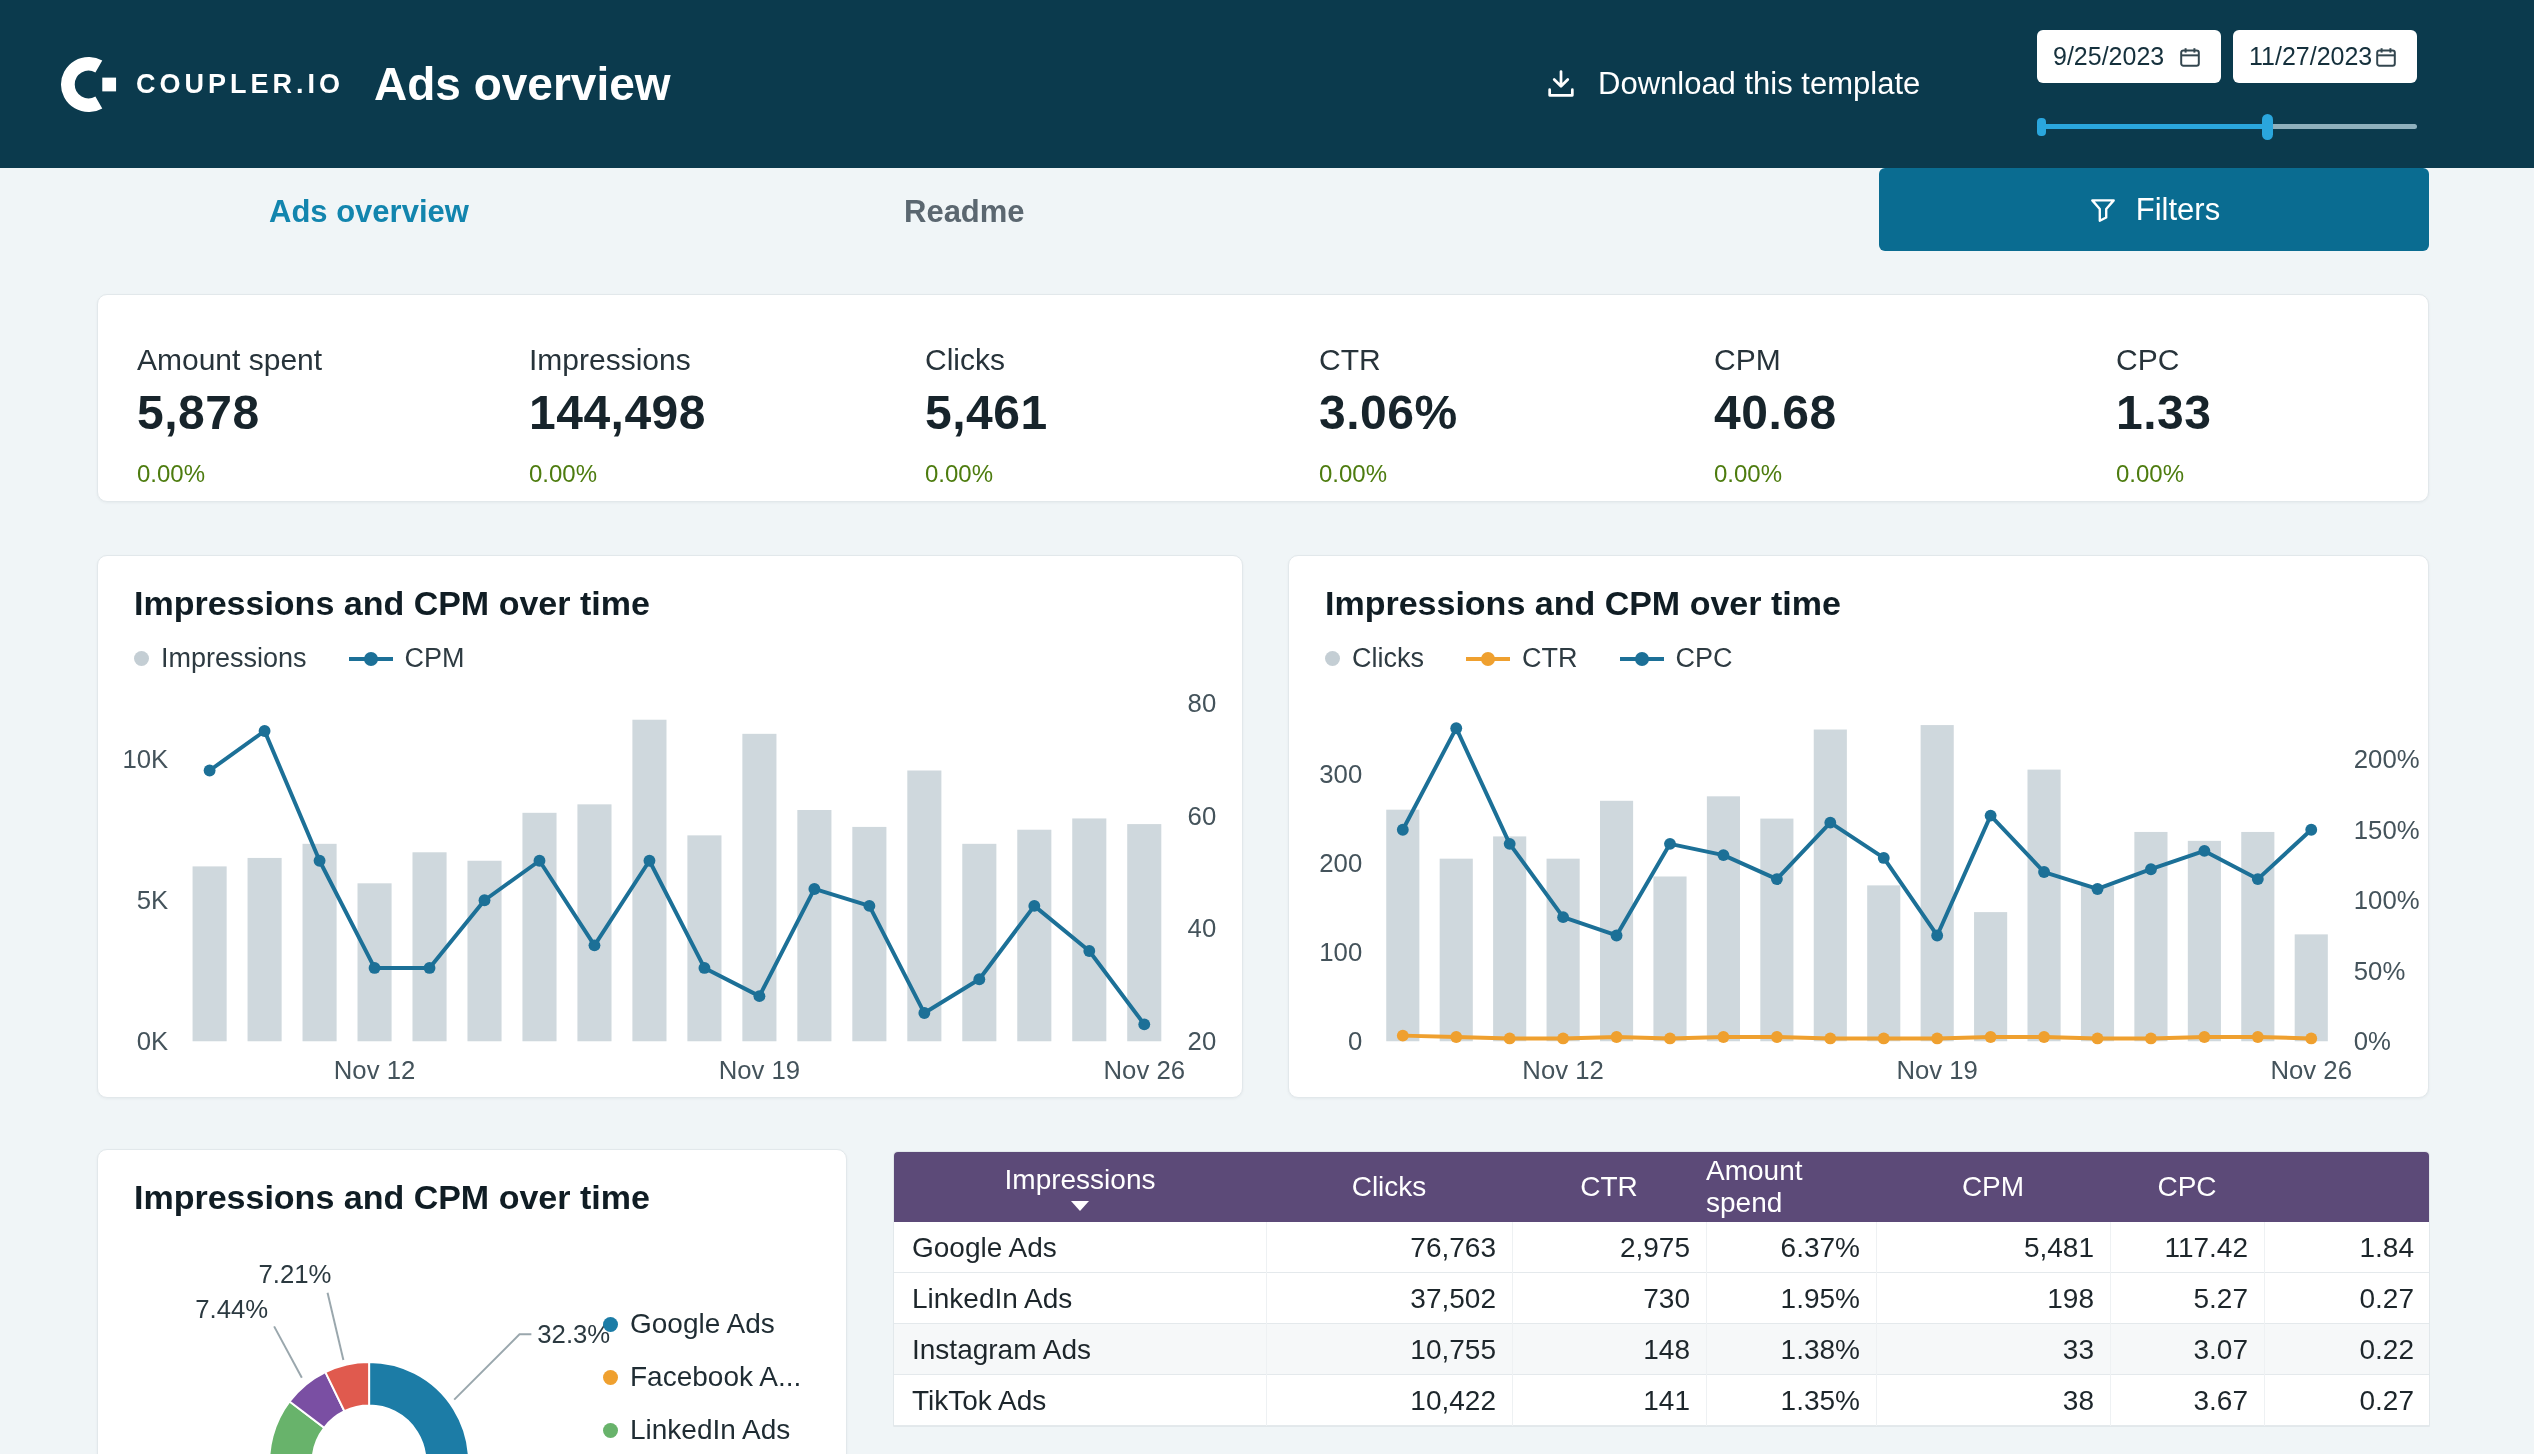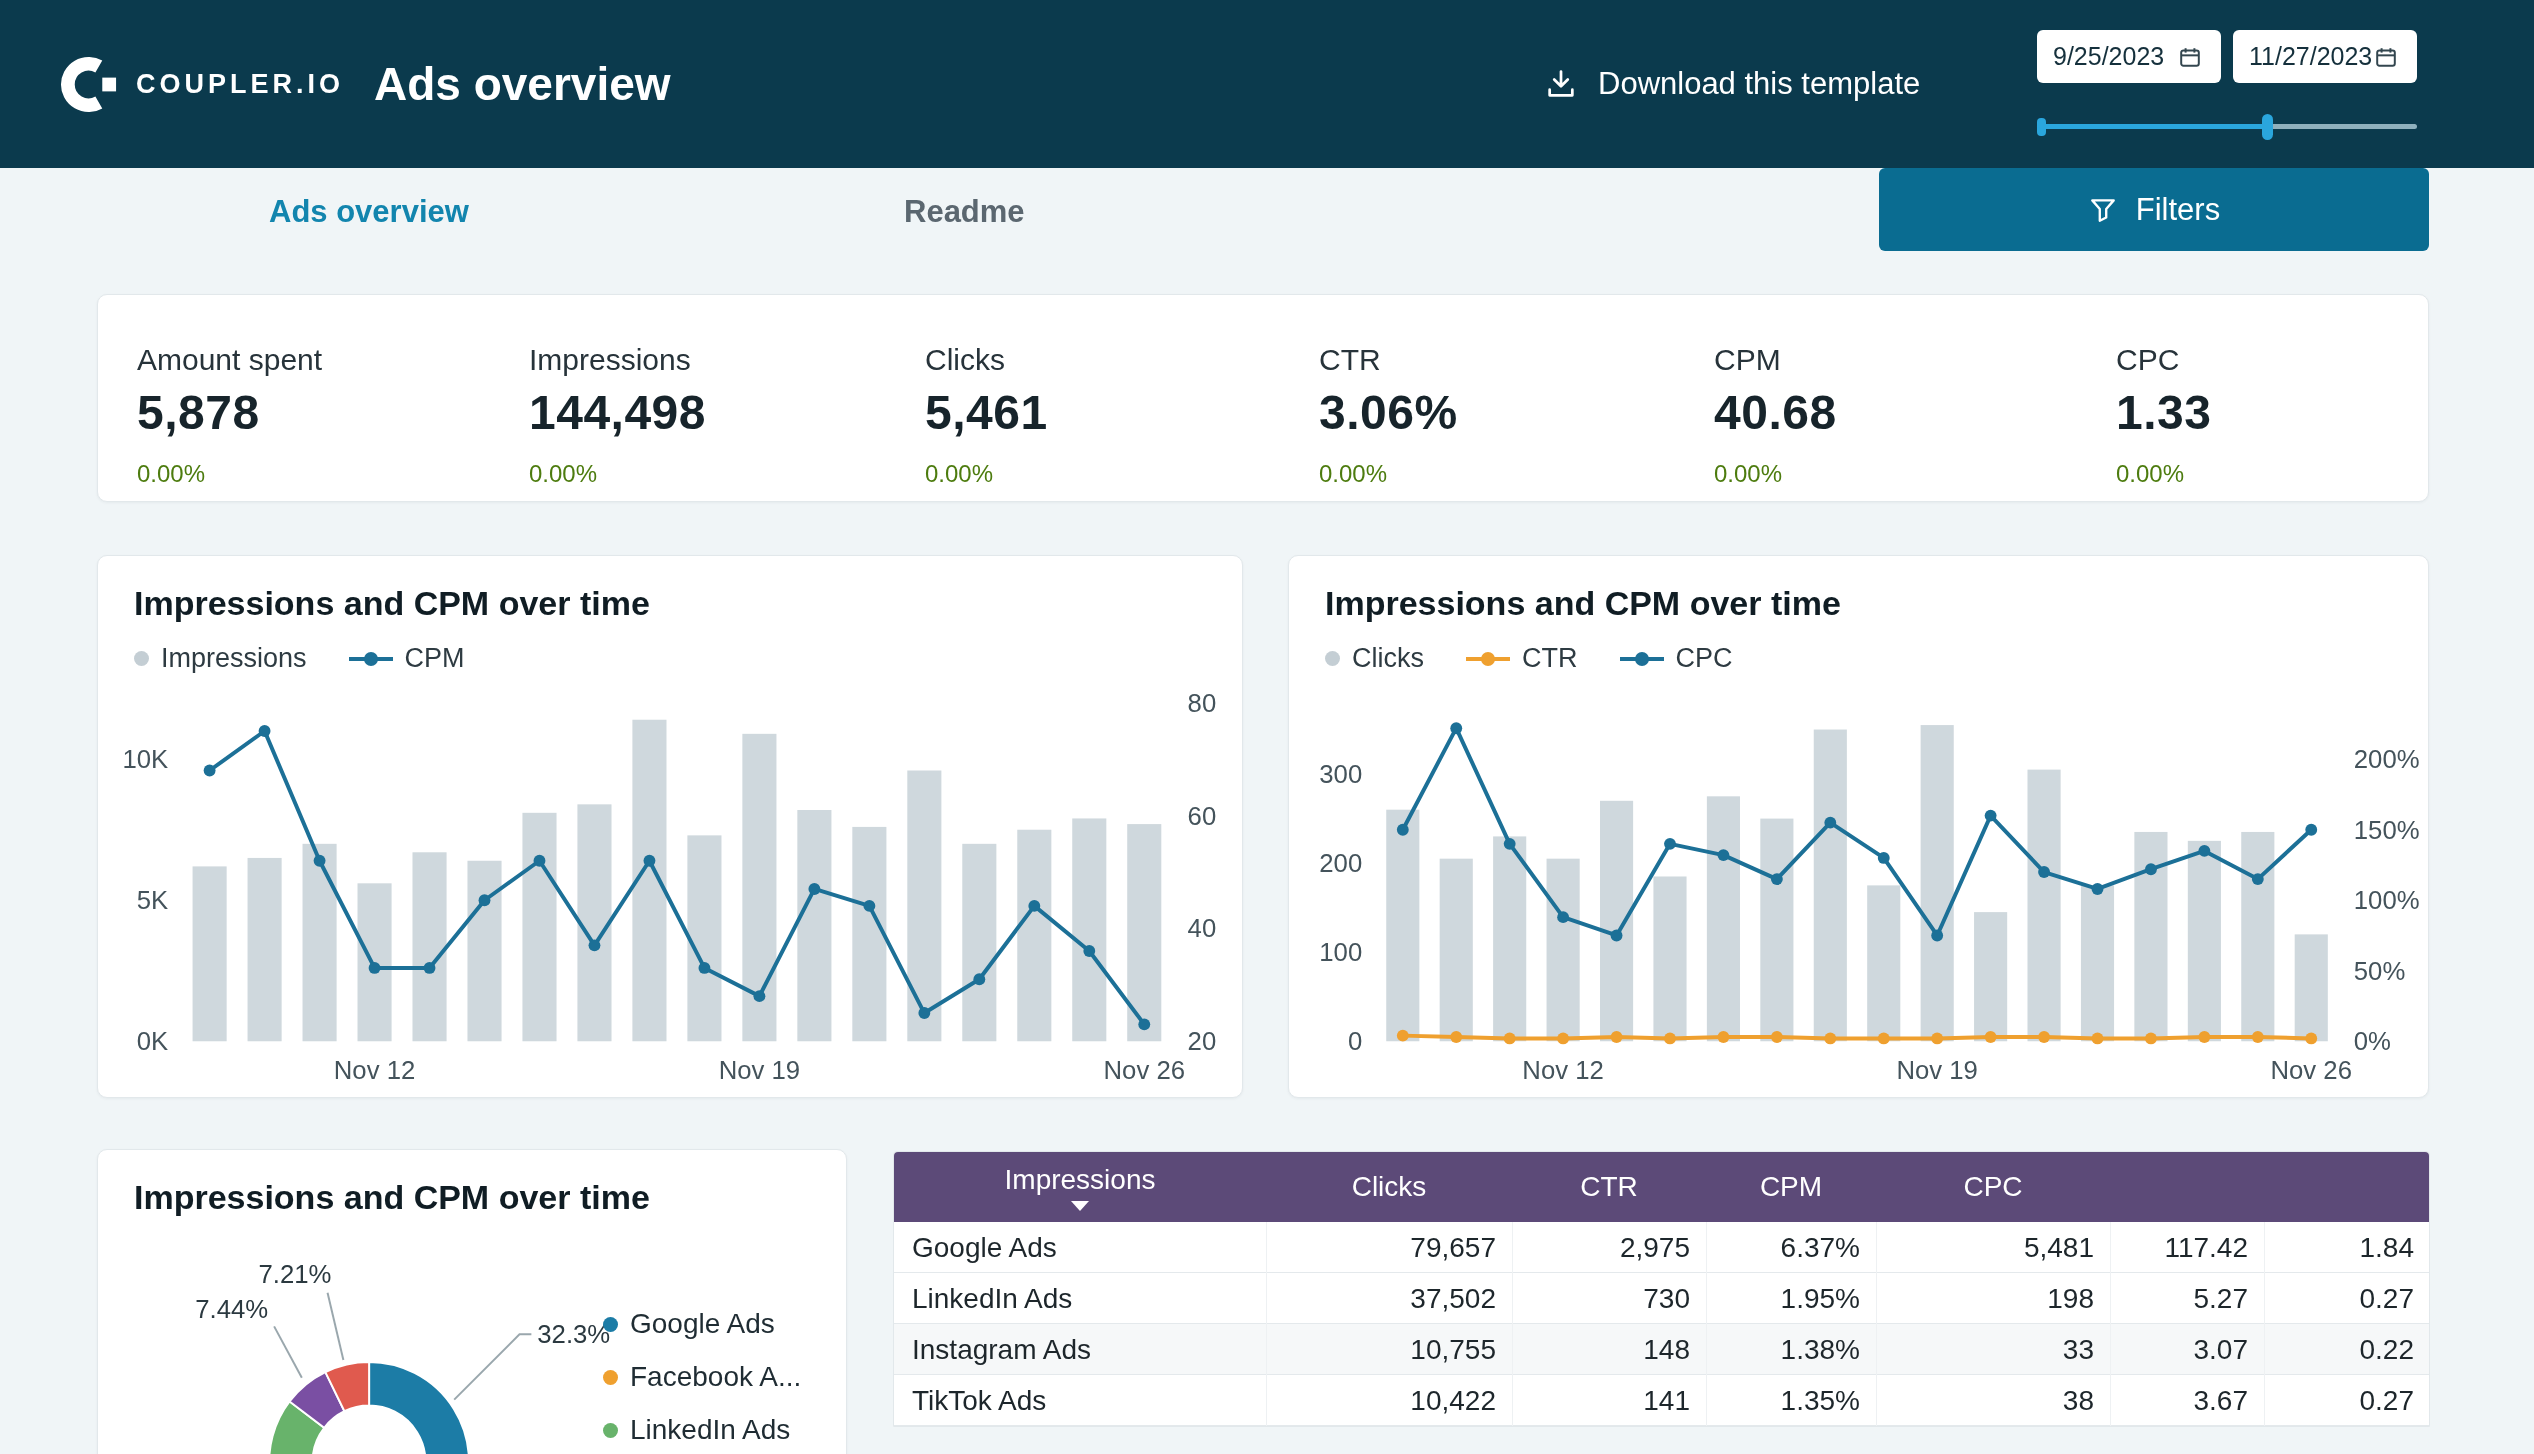--- a/index.html
+++ b/index.html
@@ -361,30 +361,33 @@
           <div>Impressions</div>
           <div class="sort-arrow"></div>
         </div>
         <div class="th">
           <div>Clicks</div>
         </div>
         <div class="th">
           <div>CTR</div>
         </div>
         <div class="th">
+          <div>Amount spend</div>
+        </div>
+        <div class="th">
           <div>CPM</div>
         </div>
         <div class="th">
           <div>CPC</div>
         </div>
       </div>
     <div id="table-body">
         <div class="trow" style="grid-template-columns: 372px 246px 194px 170px 234px 154px 166px;">
           <div class="td source">Google Ads</div>
-          <div class="td">79,657</div>
+          <div class="td">76,763</div>
           <div class="td">2,975</div>
           <div class="td">6.37%</div>
           <div class="td">5,481</div>
           <div class="td">117.42</div>
           <div class="td">1.84</div>
         </div>
         <div class="trow" style="grid-template-columns: 372px 246px 194px 170px 234px 154px 166px;">
           <div class="td source">LinkedIn Ads</div>
           <div class="td">37,502</div>
           <div class="td">730</div>

